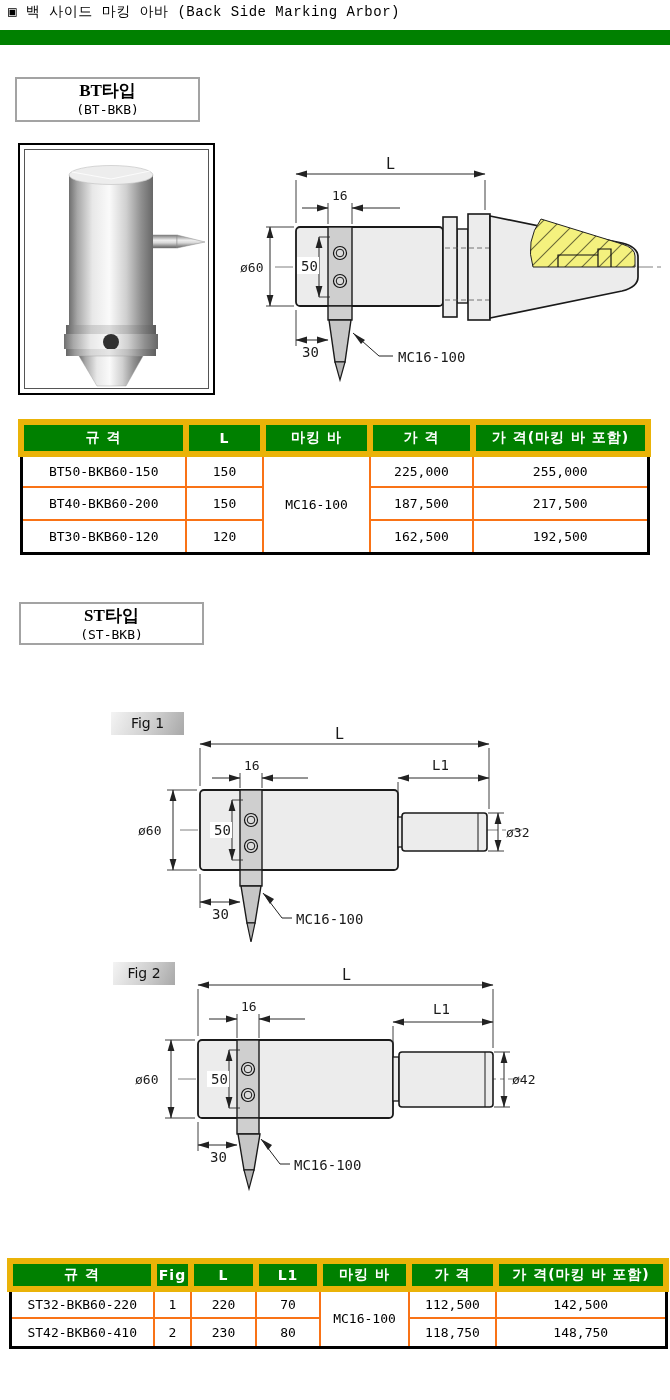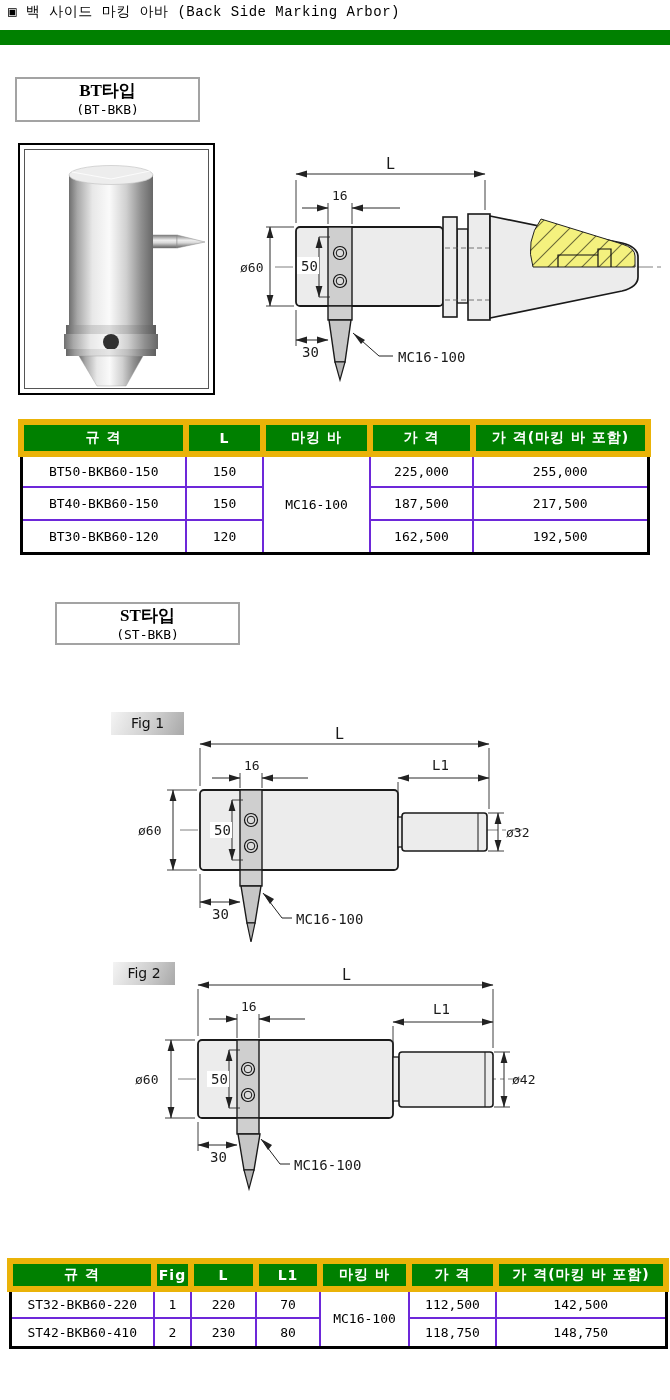--- a/index.html
+++ b/index.html
@@ -33,21 +33,21 @@
     background:linear-gradient(115deg,#f4f4f4 0%,#cfcfcf 55%,#a8a8a8 100%);
   }
 
   table.price { position:absolute; border-collapse:collapse; table-layout:fixed; background:#fff; border:3px solid #000; }
   table.price th {
     background:#008000; color:#fff; font-weight:bold; font-size:14px;
     border:6px solid #eab308; letter-spacing:1px; padding:0;
   }
   table.price td {
     font-family:"DejaVu Sans Mono", monospace; font-size:13px; text-align:center;
-    vertical-align:middle; border:2px solid #6d28d9; padding:0; color:#000;
+    vertical-align:middle; border:2px solid #f97316; padding:0; color:#000;
   }
 
   svg text { font-family:"DejaVu Sans Mono", monospace; fill:#1a1a1a; }
   .dim-line { stroke:#2a2a2a; stroke-width:1; }
   .ext-line { stroke:#2a2a2a; stroke-width:.9; }
   .part     { fill:#ececec; stroke:#1a1a1a; }
 </style>
 </head>
 <body>
 
@@ -176,35 +176,35 @@
     <th>가 격(마킹 바 포함)</th>
   </tr>
   <tr style="height:33px">
     <td>BT50-BKB60-150</td>
     <td>150</td>
     <td rowspan="3">MC16-100</td>
     <td>225,000</td>
     <td>255,000</td>
   </tr>
   <tr style="height:33px">
-    <td>BT40-BKB60-150</td>
+    <td>BT40-BKB60-200</td>
     <td>150</td>
     <td>187,500</td>
     <td>217,500</td>
   </tr>
   <tr style="height:33px">
     <td>BT30-BKB60-120</td>
     <td>120</td>
     <td>162,500</td>
     <td>192,500</td>
   </tr>
 </tbody>
   </table>
 
-<div class="abs type-box" style="left:19px;top:602px;width:185px;height:43px;margin-left:36px;">
+<div class="abs type-box" style="left:19px;top:602px;width:185px;height:43px;">
   <div class="tb-main">ST타입</div>
   <div class="tb-sub">(ST-BKB)</div>
 </div>
 
 <div class="abs fig-label" style="left:111px;top:712px;width:73px;">Fig 1</div>
 
 <svg class="abs" style="left:130px;top:718px;" width="520" height="232" viewBox="0 0 520 232">
   <defs>
     <marker id="m2" viewBox="0 0 12 8" refX="11" refY="4" markerWidth="12" markerHeight="8" orient="auto-start-reverse" markerUnits="userSpaceOnUse">
       <path d="M11.5,4 L0,.6 L0,7.4 Z" fill="#222"></path>

